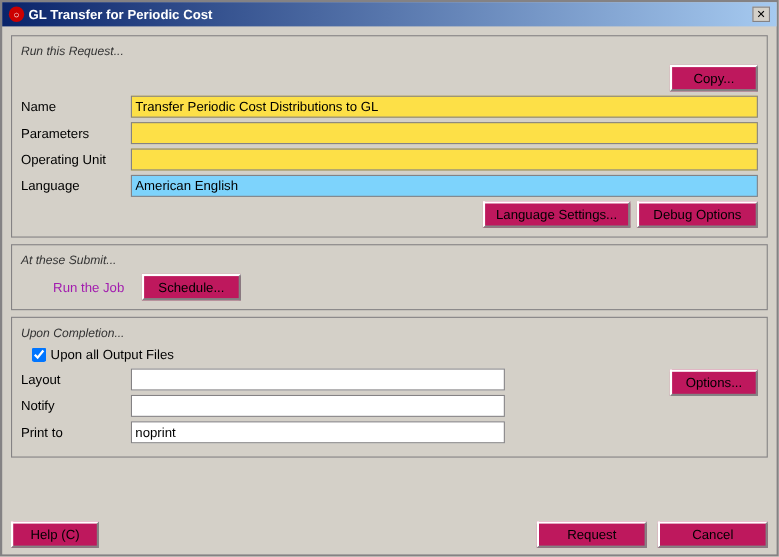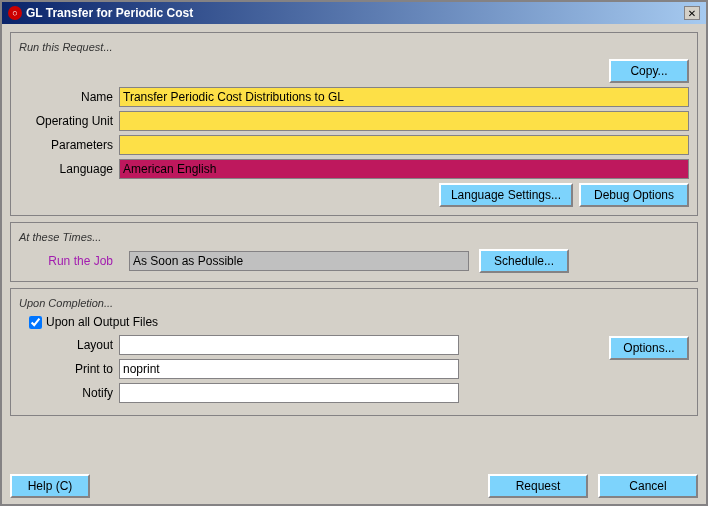--- a/index.html
+++ b/index.html
@@ -86,58 +86,58 @@
       display: flex;
       justify-content: flex-end;
       margin-bottom: 4px;
     }
     .form-row {
       display: flex;
       align-items: center;
       margin-bottom: 4px;
     }
     .form-label {
-      text-align: right;
+      text-align: left;
       width: 100px;
       padding-right: 6px;
       color: #000;
       font-size: 12px;
       flex-shrink: 0;
     }
     .form-input {
       flex: 1;
       height: 20px;
       background: #fde047;
       border: 1px solid #848284;
       padding: 1px 3px;
       font-size: 12px;
       font-family: Arial, sans-serif;
     }
     .form-input.readonly {
-      background: #be185d;
+      background: #7dd3fc;
     }
     .form-input-short {
       width: 340px;
       height: 20px;
       background: #ffffff;
       border: 1px solid #848284;
       padding: 1px 3px;
       font-size: 12px;
       font-family: Arial, sans-serif;
     }
     .buttons-row {
       display: flex;
       justify-content: flex-end;
       gap: 6px;
       margin-top: 4px;
     }
     .btn {
       height: 24px;
       min-width: 80px;
-      background: #7dd3fc;
+      background: #be185d;
       border: 2px solid;
       border-color: #ffffff #848284 #848284 #ffffff;
       padding: 0 10px;
       font-size: 12px;
       font-family: Arial, sans-serif;
       cursor: pointer;
       display: flex;
       align-items: center;
       justify-content: center;
     }
@@ -219,70 +219,69 @@
       <div class="copy-row">
         <button class="btn">Copy...</button>
       </div>
 
       <div class="form-row">
         <span class="form-label">Name</span>
         <input class="form-input" type="text" value="Transfer Periodic Cost Distributions to GL" style="">
       </div>
 
       <div class="form-row">
+        <span class="form-label">Parameters</span>
+        <input class="form-input" type="text" style="">
+      </div>
+
+      <div class="form-row">
         <span class="form-label">Operating Unit</span>
-        <input class="form-input" type="text" style="">
-      </div>
-
-      <div class="form-row">
-        <span class="form-label">Parameters</span>
         <input class="form-input" type="text" style="">
       </div>
 
       <div class="form-row">
         <span class="form-label">Language</span>
         <input class="form-input readonly" type="text" value="American English" style="">
       </div>
 
       <div class="buttons-row">
         <button class="btn btn-wide">Language Settings...</button>
         <button class="btn btn-wide">Debug Options</button>
       </div>
     </div>
 
     <div class="section">
-      <div class="section-label">At these Times...</div>
+      <div class="section-label">At these Submit...</div>
       <div class="run-row">
         <span class="run-label">Run the Job</span>
-        <input class="run-input" type="text" value="As Soon as Possible" style="">
         <button class="btn schedule-btn">Schedule...</button>
       </div>
     </div>
 
     <div class="section">
       <div class="section-label">Upon Completion...</div>
 
       <div class="checkbox-row">
         <input type="checkbox" checked="" style="">
         <label>Upon all Output Files</label>
       </div>
 
       <div style="display:flex; align-items:flex-start;">
         <div class="completion-fields">
           <div class="form-row">
             <span class="form-label">Layout</span>
             <input class="form-input-short" type="text" style="">
           </div>
           <div class="form-row">
+            <span class="form-label">Notify</span>
+            <input class="form-input-short" type="text" style="">
+          </div>
+          <div class="form-row">
             <span class="form-label">Print to</span>
             <input class="form-input-short readonly" type="text" value="noprint" style="">
-          </div>
-          <div class="form-row">
-            <span class="form-label">Notify</span>
-            <input class="form-input-short" type="text" style="">
           </div>
         </div>
         <div class="completion-btn-col">
           <button class="btn">Options...</button>
         </div>
       </div>
     </div>
 
   </div>
 

